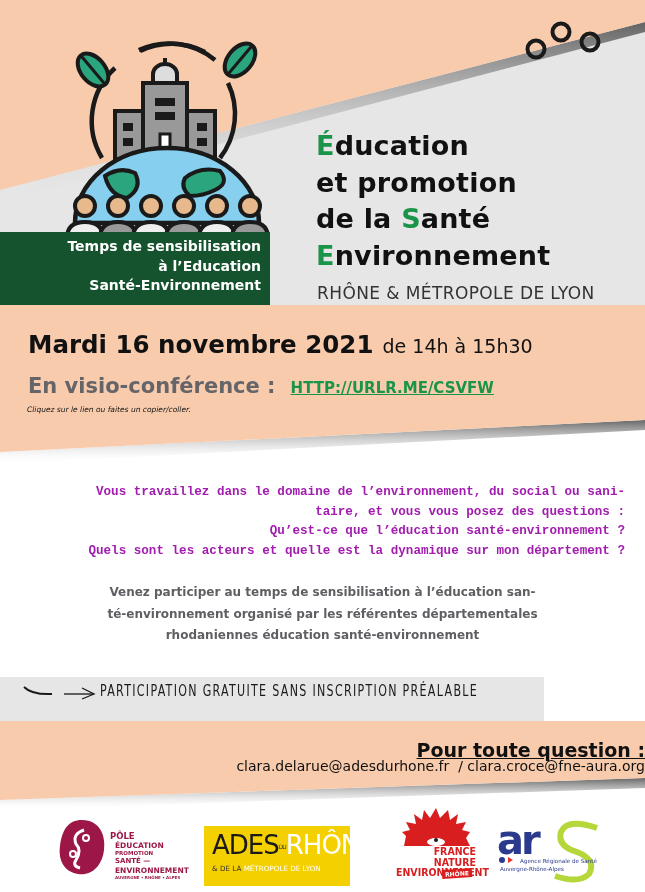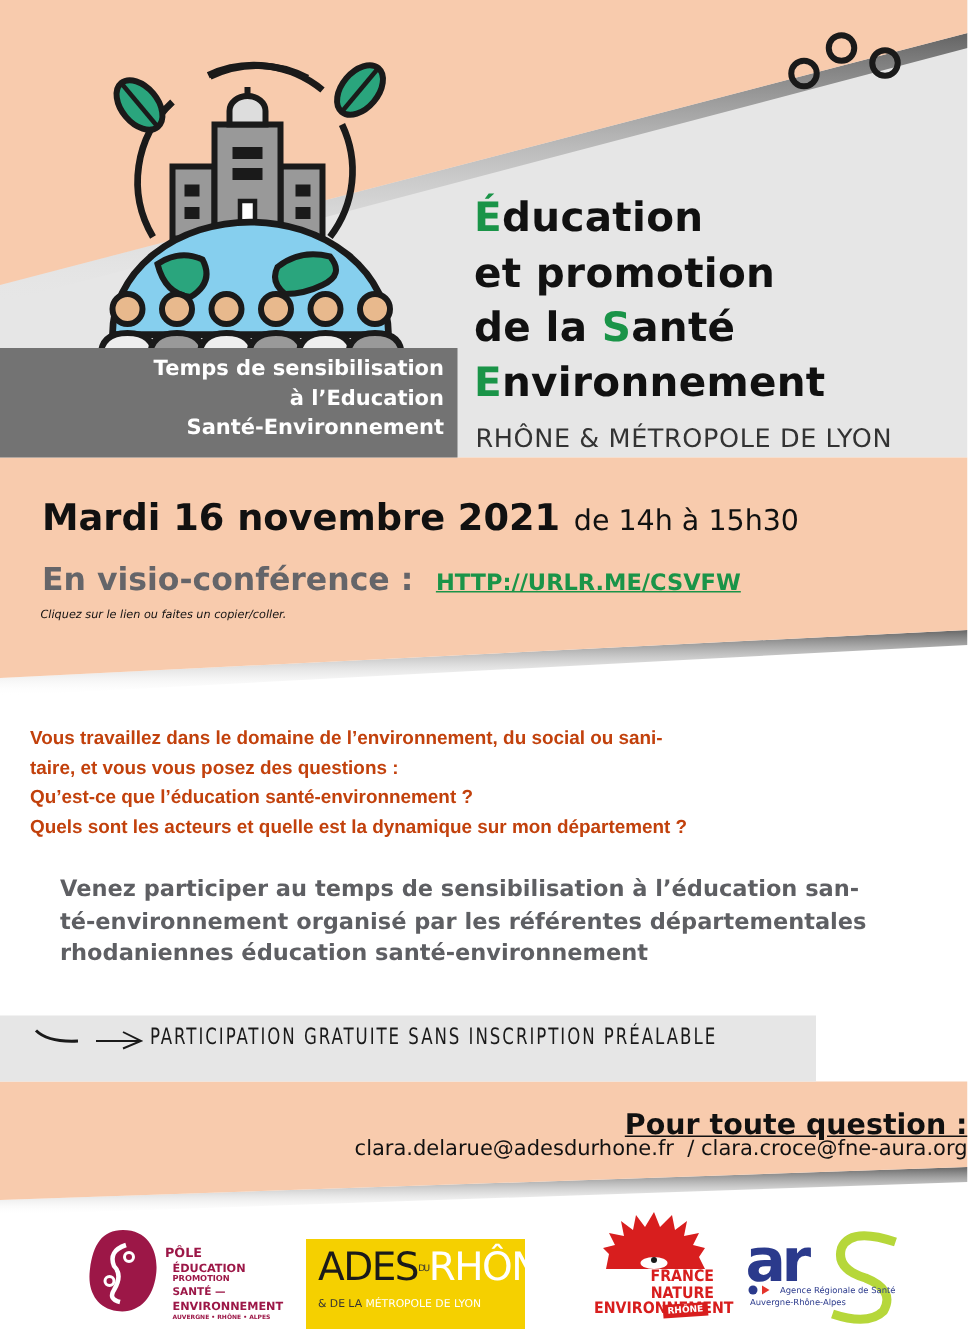--- a/index.html
+++ b/index.html
@@ -3,31 +3,31 @@
 <meta charset="utf-8">
 <style>
   html,body{margin:0;padding:0;}
   body{width:645px;height:892px;position:relative;overflow:hidden;background:#ffffff;font-family:"DejaVu Sans","Liberation Sans",sans-serif;}
   .abs{position:absolute;}
   #bg-svg{position:absolute;left:0;top:0;width:645px;height:892px;}
   
   .title{left:316px;top:128px;font-family:"DejaVu Sans",sans-serif;font-weight:bold;font-size:27px;line-height:36.5px;color:#111;letter-spacing:0.2px;}
   .title .g{color:#1a9448;}
   .subregion{left:317px;top:283px;font-family:"DejaVu Sans",sans-serif;font-size:17px;color:#333;letter-spacing:0.4px;}
-  .graybox{left:0;top:232px;width:270px;height:73px;background:#737373;padding-left:35px;}
+  .graybox{left:0;top:232px;width:270px;height:73px;background:#14532d;}
   .graybox-text{position:absolute;right:9px;top:5px;text-align:right;color:#fff;font-weight:bold;font-size:14px;line-height:19.5px;font-family:"DejaVu Sans",sans-serif;}
   .date-line{left:28px;top:330px;white-space:nowrap;}
   .date-main{font-weight:bold;font-size:24.5px;color:#111;font-family:"DejaVu Sans",sans-serif;}
   .date-time{font-size:19px;color:#111;font-family:"DejaVu Sans",sans-serif;margin-left:4px;}
   .visio-line{left:28px;top:374px;white-space:nowrap;}
   .visio-label{font-weight:bold;font-size:21px;color:#656569;font-family:"DejaVu Sans",sans-serif;}
   .visio-link{font-weight:bold;font-size:15px;color:#1a9448;text-decoration:underline;margin-left:10px;font-family:"DejaVu Sans",sans-serif;cursor:pointer;}
   .visio-hint{left:27px;top:405px;font-size:7.5px;font-style:italic;color:#111;font-family:"DejaVu Sans",sans-serif;}
-  .questions{left:20px;top:483px;width:605px;text-align:left;color:#c2410c;font-weight:bold;font-size:12.6px;line-height:19.5px;font-family:Liberation Sans, sans-serif;}
-  .invite{left:40px;top:582px;width:565px;text-align:left;color:#5e5f63;font-weight:bold;font-size:15px;line-height:21.5px;font-family:"DejaVu Sans",sans-serif;}
+  .questions{left:20px;top:483px;width:605px;text-align:right;color:#a21caf;font-weight:bold;font-size:12.6px;line-height:19.5px;font-family:Liberation Mono, monospace;}
+  .invite{left:40px;top:582px;width:565px;text-align:center;color:#5e5f63;font-weight:bold;font-size:12px;line-height:21.5px;font-family:"DejaVu Sans",sans-serif;}
   .freeband{left:0;top:677px;width:544px;height:44px;background:#e6e6e6;}
   .free-title{position:absolute;left:100px;top:5px;font-family:"DejaVu Sans Condensed","DejaVu Sans",sans-serif;font-size:15px;letter-spacing:1.6px;color:#1a1a1a;transform:scaleX(0.82);transform-origin:left top;white-space:nowrap;}
   .free-note{position:absolute;left:100px;top:30px;font-size:7.4px;color:#333;white-space:nowrap;font-family:"DejaVu Sans",sans-serif;}
   .arrow{position:absolute;left:22px;top:6px;}
   .contact-title{left:0;top:739px;width:645px;text-align:right;font-weight:bold;font-size:19px;color:#111;font-family:"DejaVu Sans",sans-serif;text-decoration:underline;}
   .contact-emails{left:0;top:758px;width:645px;text-align:right;font-size:14px;color:#111;font-family:"DejaVu Sans",sans-serif;white-space:pre;}
   .contact-emails a{color:#111;text-decoration:none;cursor:pointer;}
   .logo{position:absolute;}
   .ades{left:204px;top:826px;width:146px;height:60px;background:#f5d000;}
   .ades .big{position:absolute;left:8px;top:4px;font-family:"DejaVu Sans",sans-serif;font-size:26px;font-weight:normal;color:#1a1a1a;letter-spacing:-1px;white-space:nowrap;}

